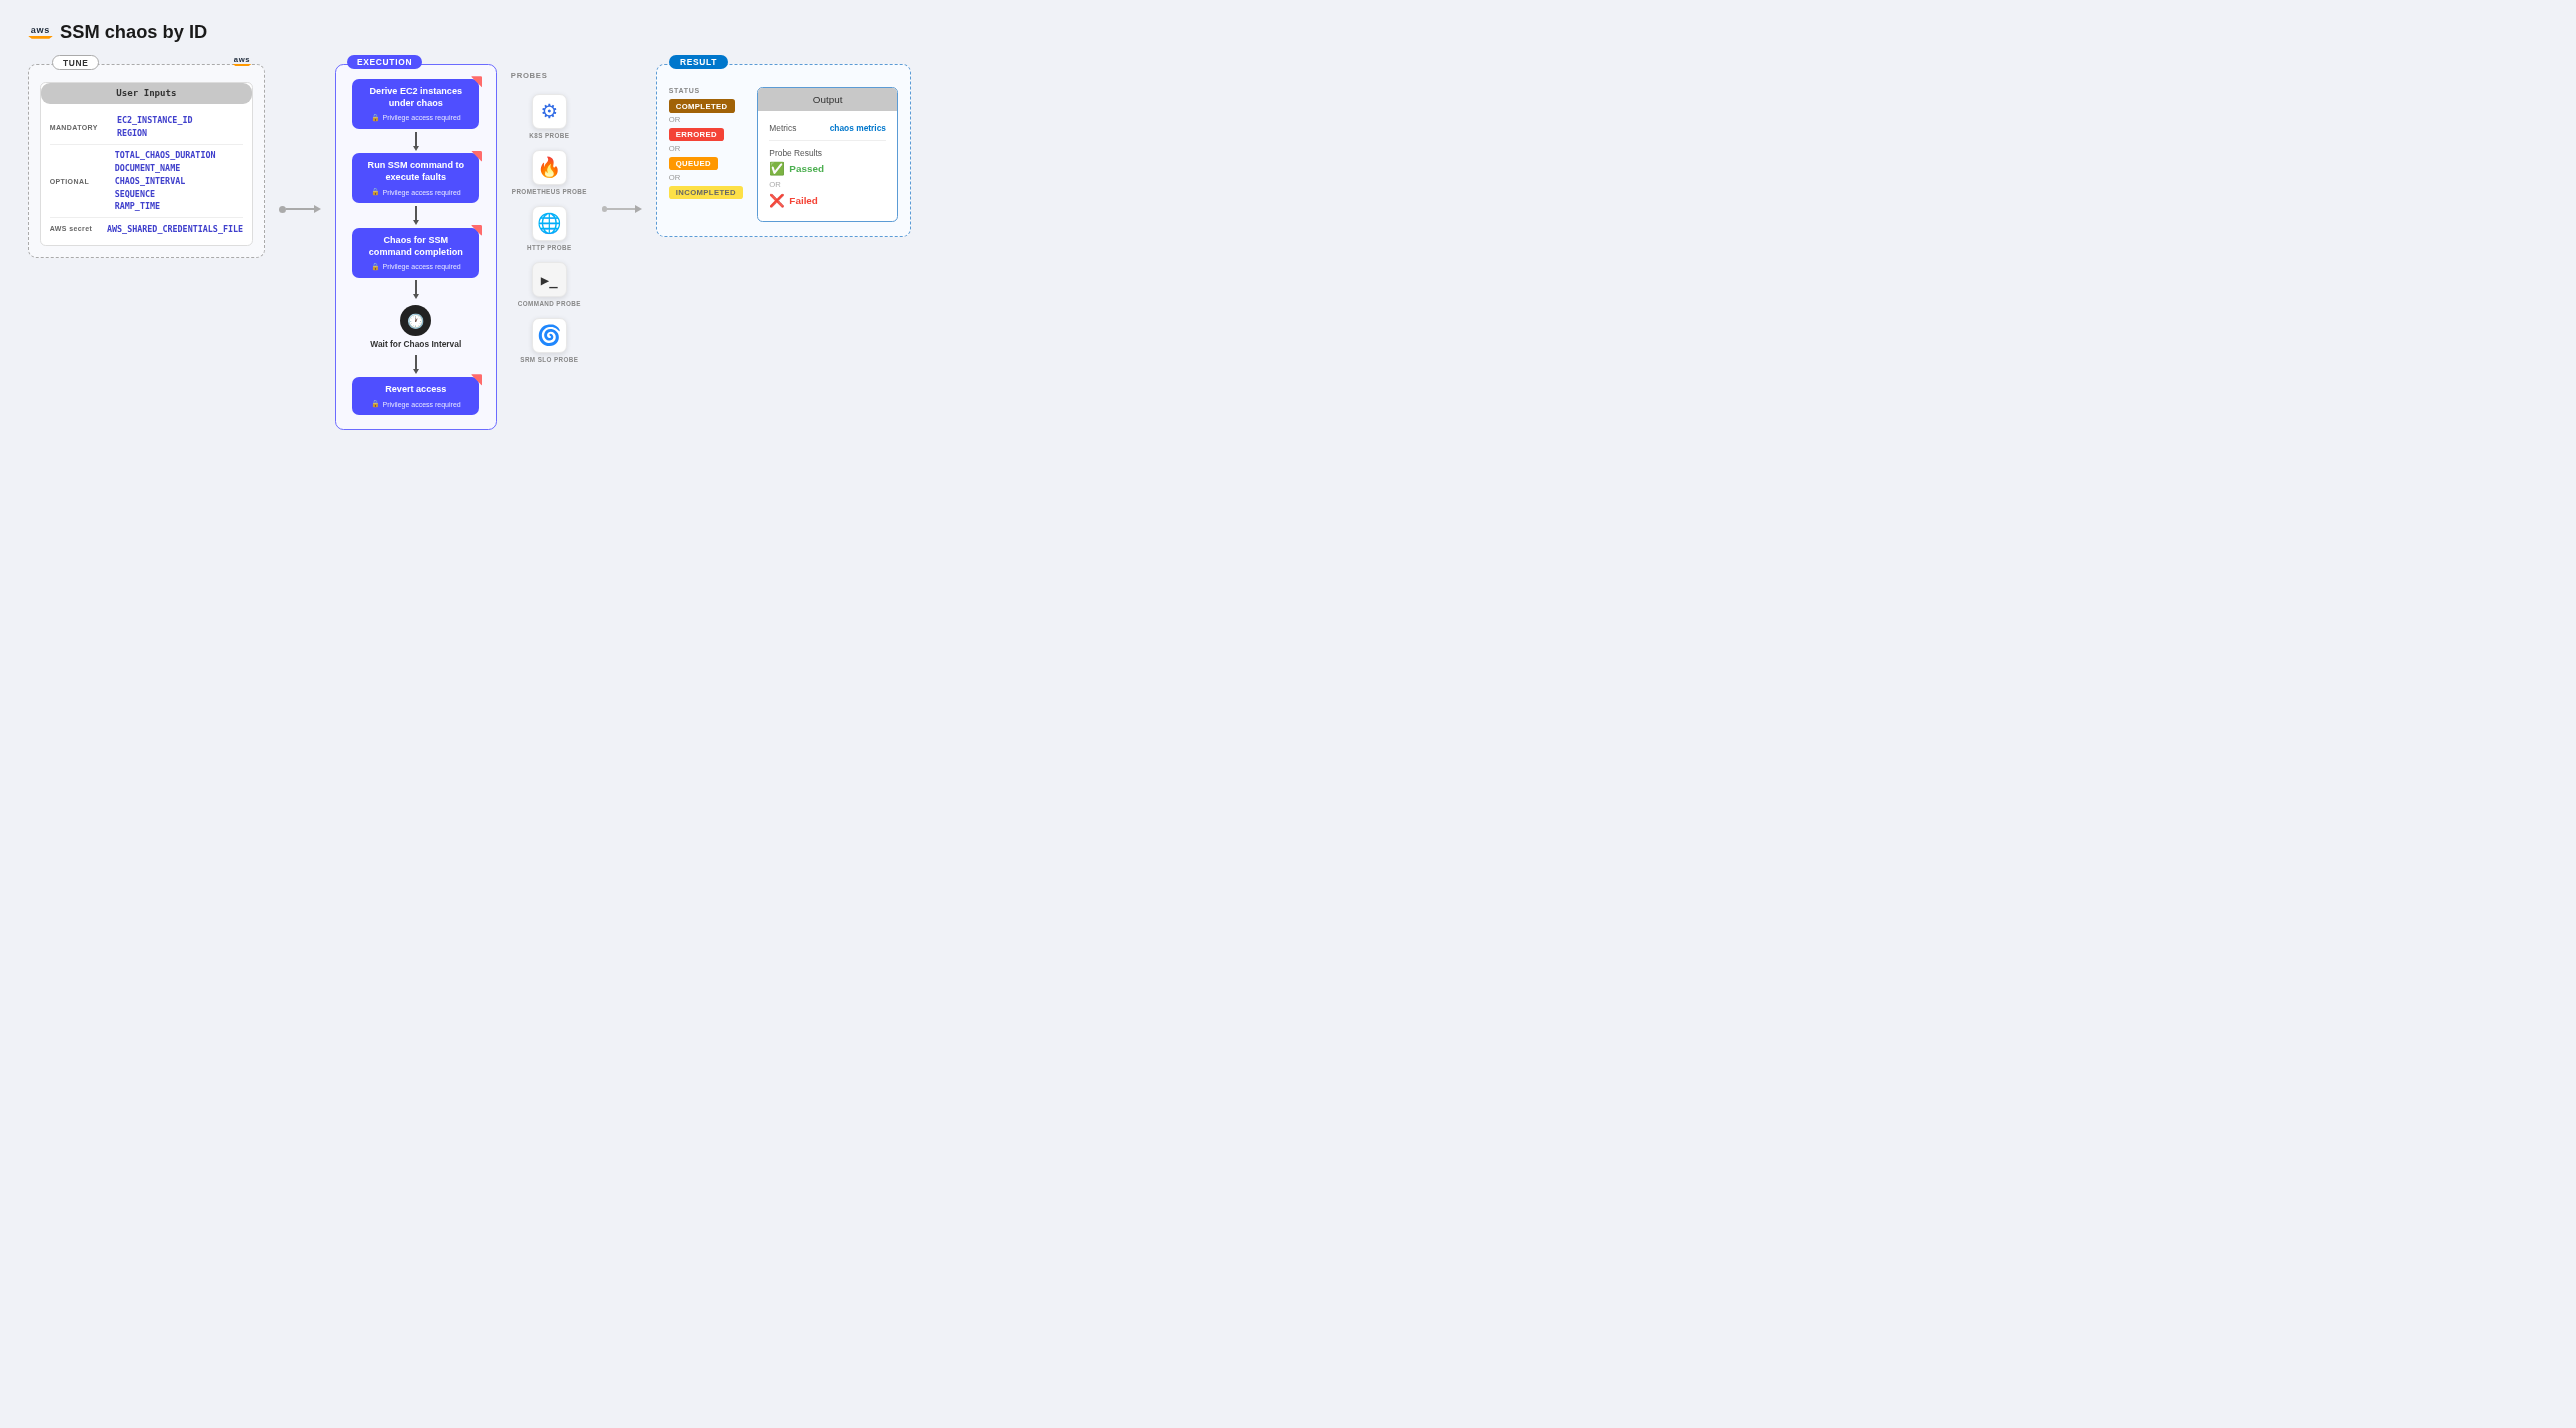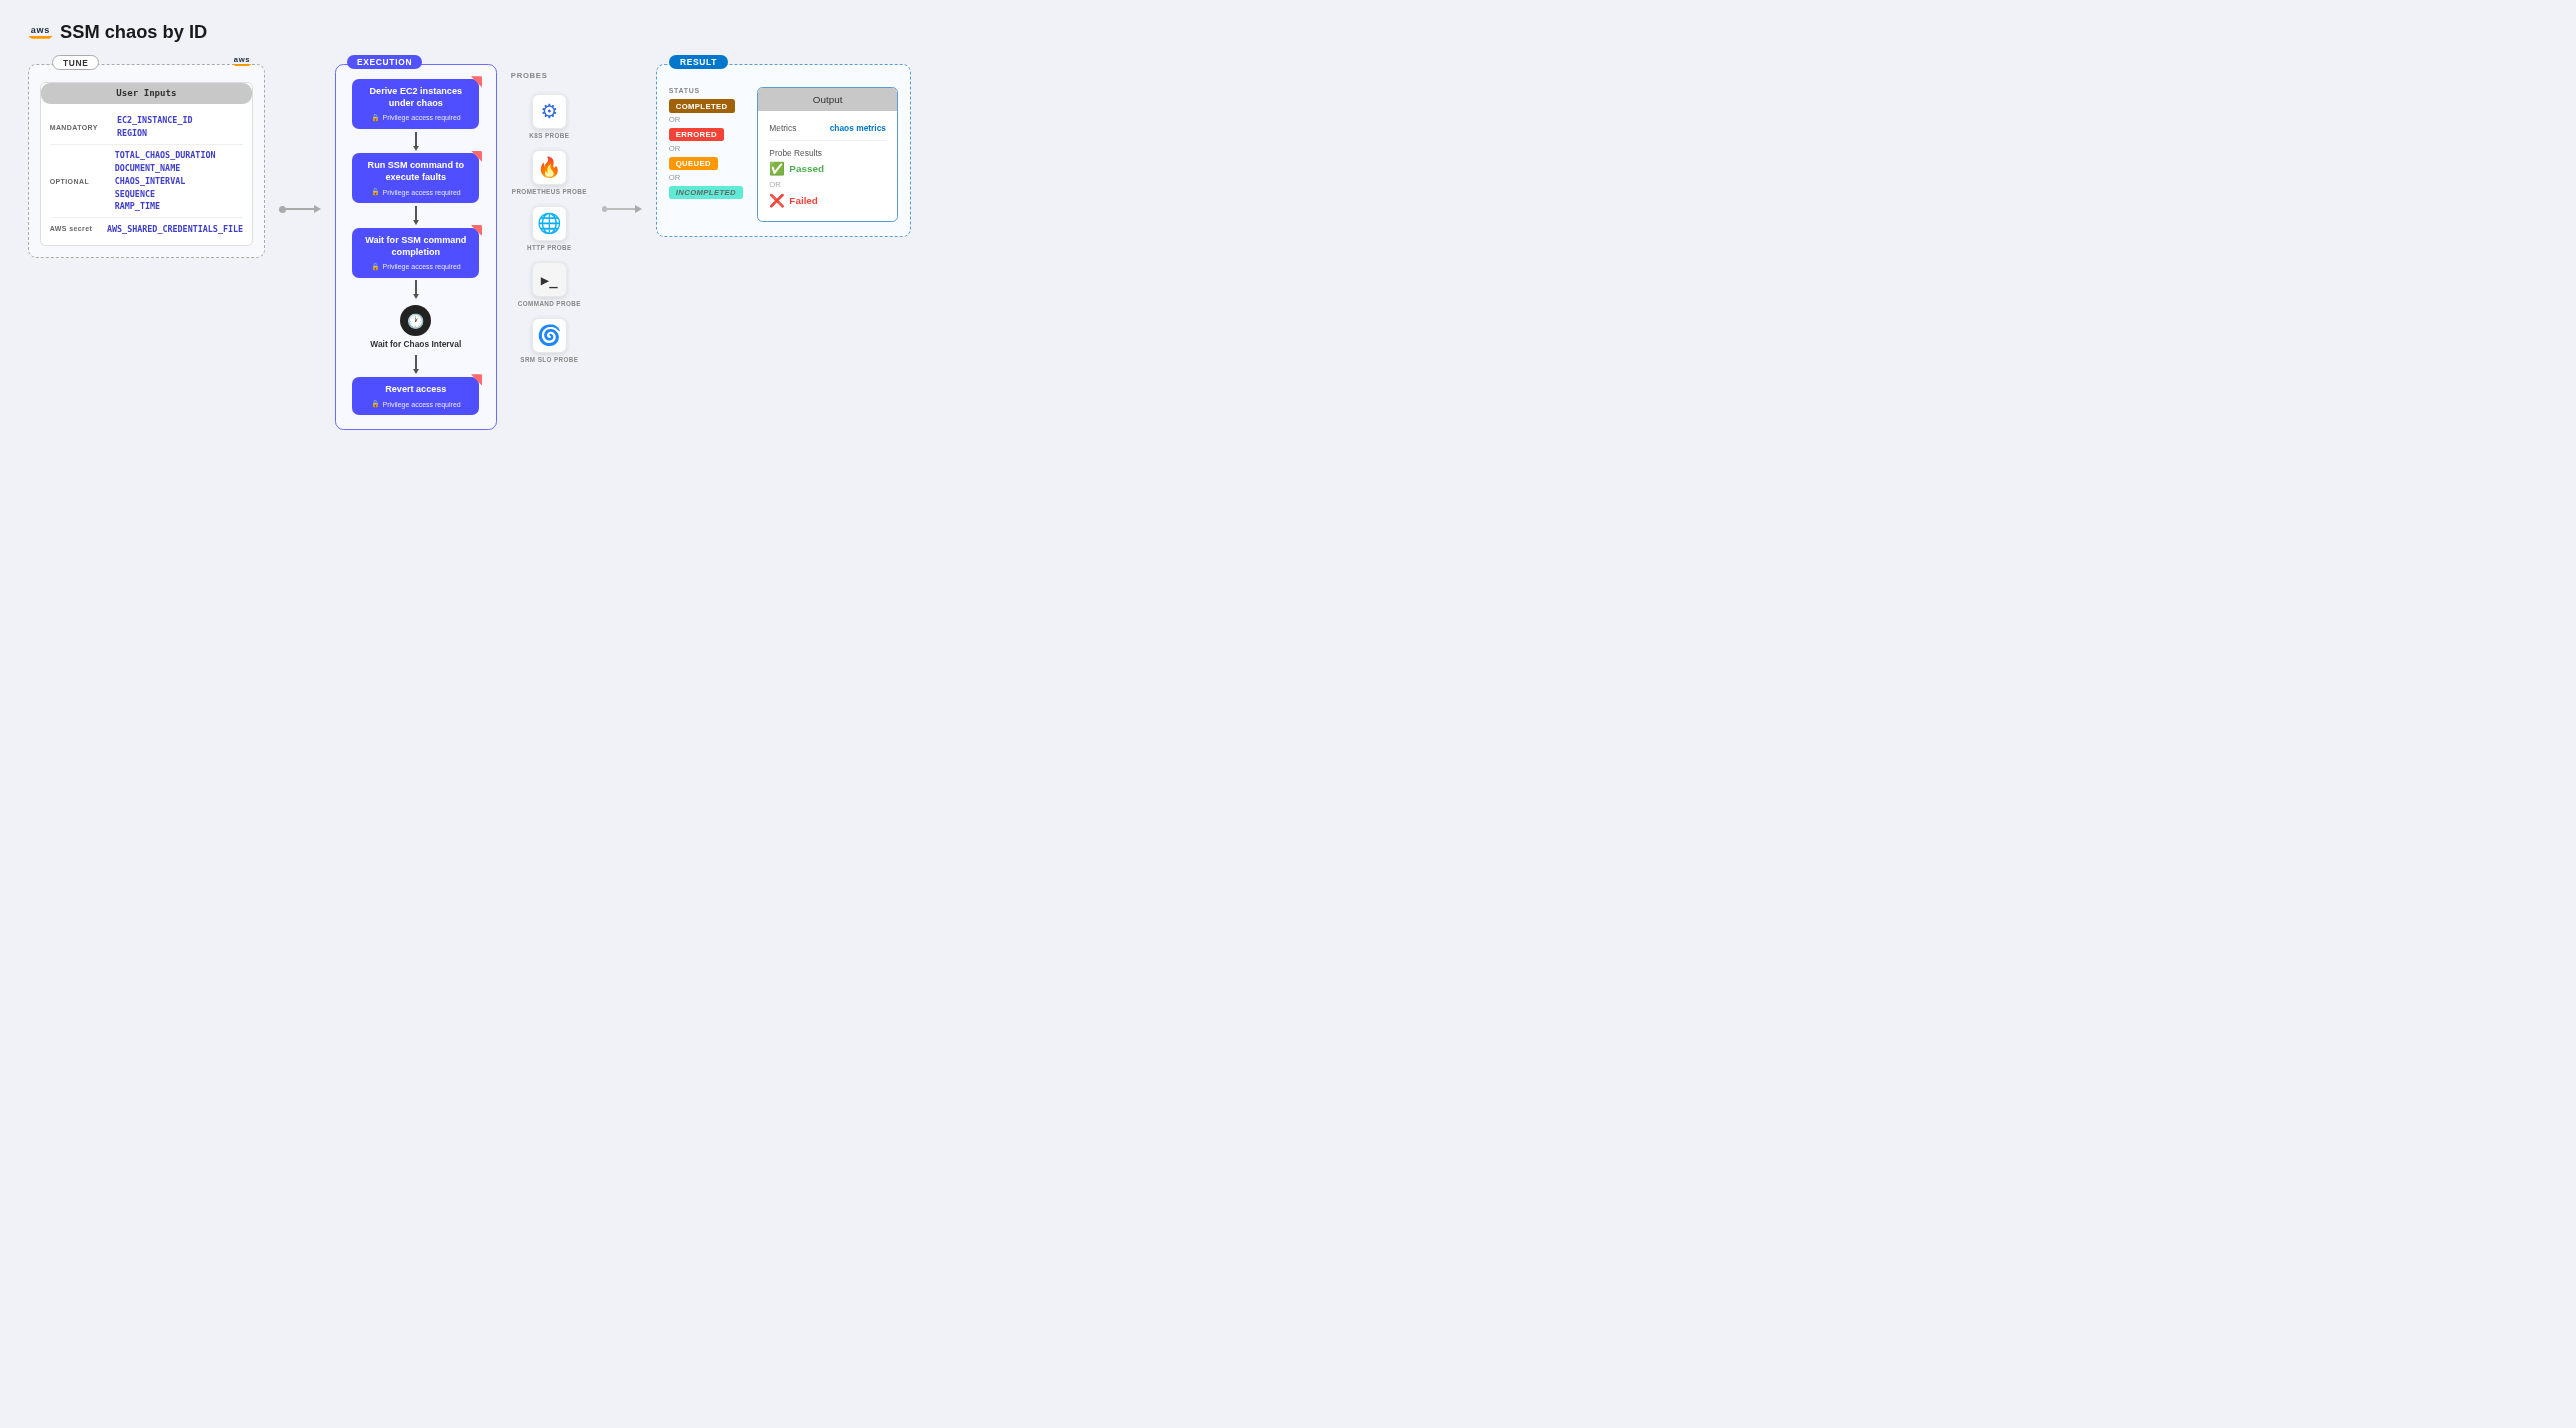--- a/index.html
+++ b/index.html
@@ -386,21 +386,21 @@
       display: inline-block;
       padding: 2.1px 7px;
       border-radius: 2.8px;
       font-size: 7.7px;
       font-weight: 700;
       letter-spacing: 0.4px;
     }
     .badge-completed { background: #a16207; color: #fff; }
     .badge-errored { background: #f44336; color: #fff; }
     .badge-queued { background: #ff9800; color: #fff; }
-    .badge-incompleted { background: #5eead4; color: #666; font-style: italic; }
+    .badge-incompleted { background: #fde047; color: #666; }
     .or-text {
       font-size: 7.7px;
       color: #999;
       margin: 2.8px 0;
     }
 
     .output-box {
       border: 1.4px solid #5b9bd5;
       border-radius: 5.6px;
       overflow: hidden;
@@ -537,21 +537,21 @@
       </div>
     </div>
 
     <div class="exec-arrow-down">
       <div class="exec-arrow-line"></div>
       <div class="exec-arrow-tip"></div>
     </div>
 
     <div class="exec-step">
       <div class="step-corner-badge"></div>
-      <div class="exec-step-title">Wait for SSM command completion</div>
+      <div class="exec-step-title">Chaos for SSM command completion</div>
       <div class="exec-step-sub">
         <span class="lock-icon">🔒</span>
         <span>Privilege access required</span>
       </div>
     </div>
 
     <div class="exec-arrow-down">
       <div class="exec-arrow-line"></div>
       <div class="exec-arrow-tip"></div>
     </div>

